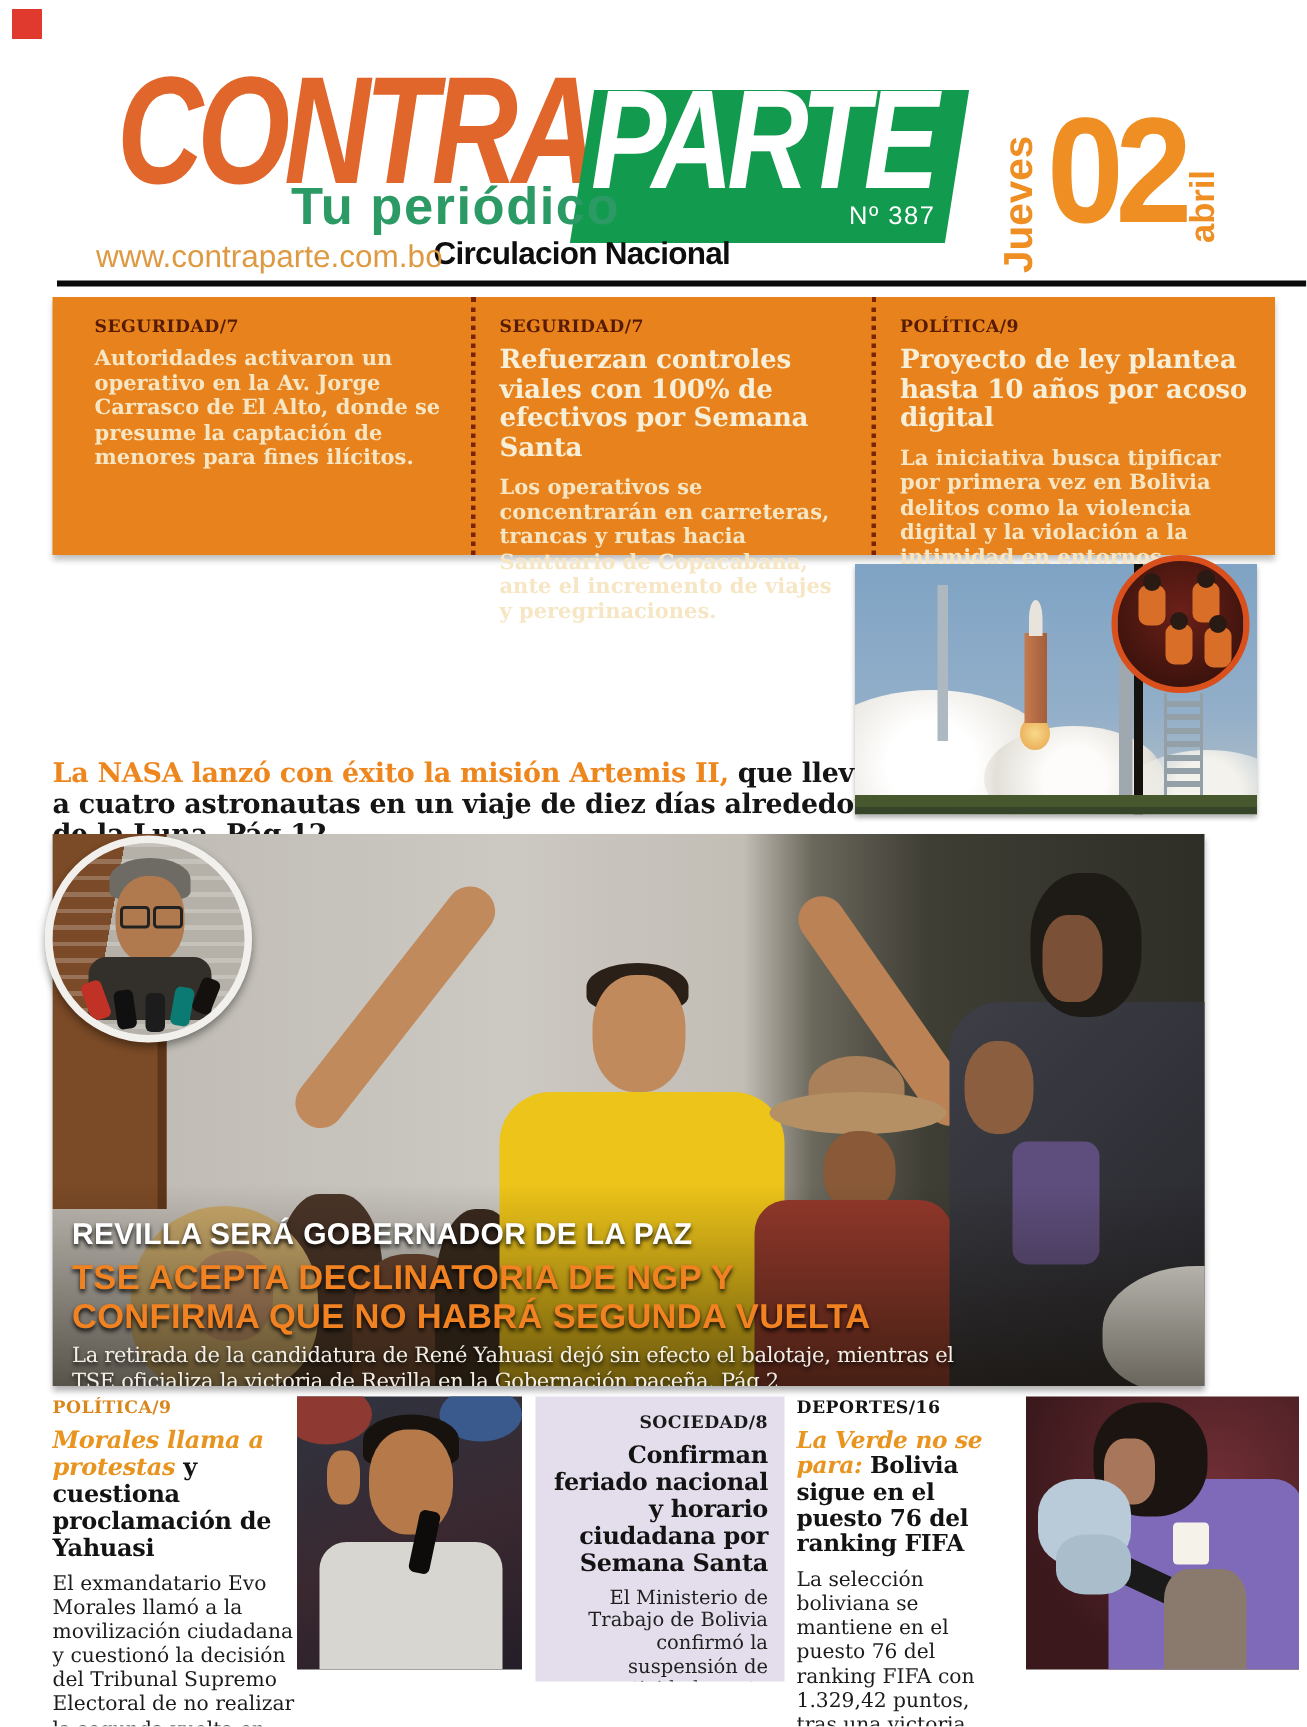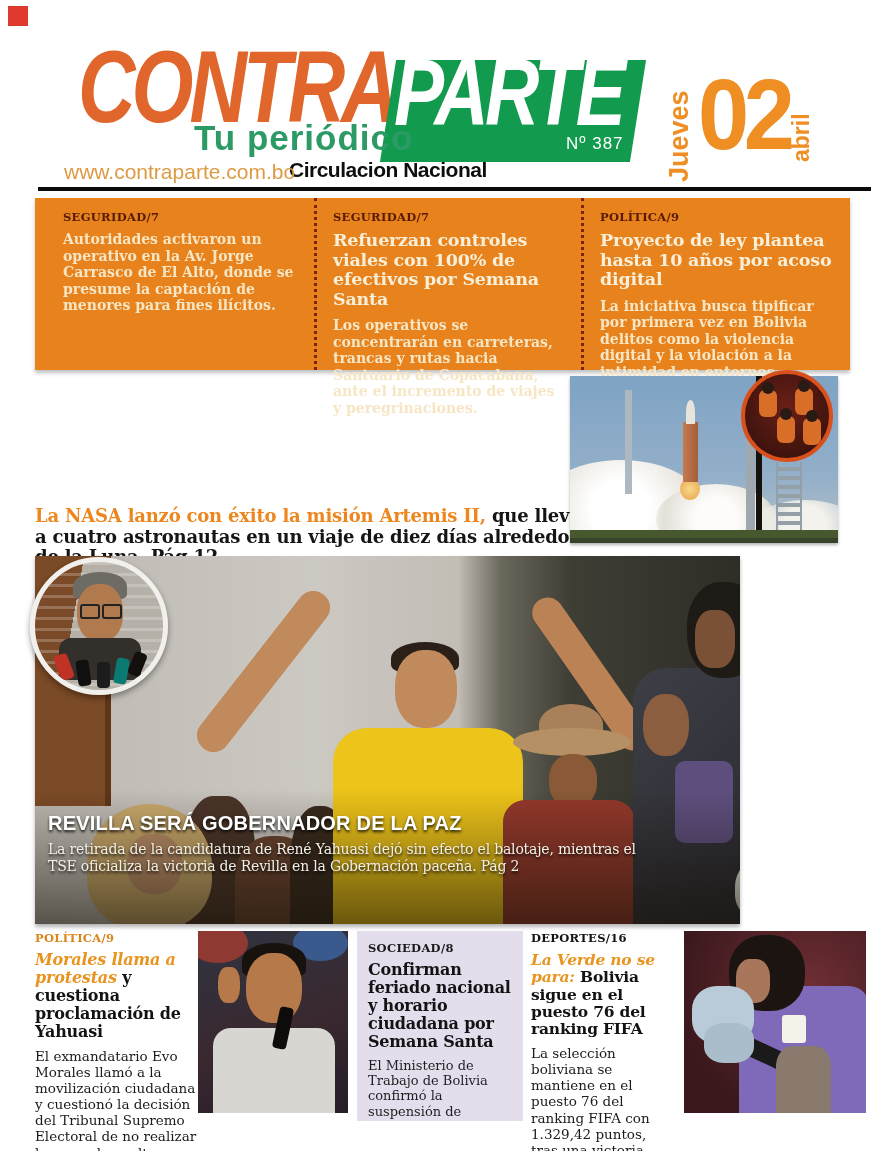--- a/index.html
+++ b/index.html
@@ -78,21 +78,21 @@
   .treeline-dark{position:absolute;left:0;bottom:0;width:100%;height:5px;background:#36452A;}
 
   
   .astro-inset{left:741px;top:370px;width:84px;height:84px;border-radius:50%;
                border:4px solid #D9501C;overflow:hidden;z-index:5;
                background:radial-gradient(circle at 50% 40%,#6B2018,#3A120C 80%);}
   .astro{position:absolute;width:18px;height:27px;background:#D96E28;border-radius:6px;}
   .astro-head{position:absolute;width:12px;height:12px;background:#2A1A14;border-radius:50%;}
 
   
-  .montage{left:35px;top:556px;width:705px;height:368px;overflow:hidden;
+  .montage{left:35px;top:556px;width:768px;height:368px;overflow:hidden;
            background:linear-gradient(90deg,#BDB9B2 0%,#CCC8C2 40%,#C2BDB5 60%,#6B685C 66%,#3F3E35 76%,#2E2D26 100%);
            box-shadow:0 3px 4px rgba(0,0,0,0.3);}
   .door{position:absolute;left:0;top:0;width:70px;height:250px;background:#7B4A26;
         border-right:6px solid #5E3518;}
   .blonde{position:absolute;left:52px;top:248px;width:125px;height:125px;background:#C9A96B;
           border-radius:50% 50% 40% 40%;}
   .blonde-face{position:absolute;left:92px;top:278px;width:55px;height:60px;background:#BA8E68;
                border-radius:45%;}
   .crowd-1{position:absolute;left:150px;top:240px;width:70px;height:130px;background:#4A3428;border-radius:40% 40% 0 0;}
   .crowd-2{position:absolute;left:200px;top:280px;width:80px;height:90px;background:#6A4430;border-radius:45% 45% 0 0;}
@@ -170,21 +170,21 @@
   .evo-shirt{position:absolute;left:15px;top:97px;width:122px;height:85px;background:#D8D6D0;
              border-radius:18px 18px 0 0;}
   .evo-hair{position:absolute;left:44px;top:12px;width:64px;height:34px;background:#17120E;
             border-radius:50% 50% 20% 20%;}
   .evo-head{position:absolute;left:48px;top:22px;width:56px;height:70px;background:#B5794A;border-radius:45%;}
   .evo-hand{position:absolute;left:20px;top:36px;width:22px;height:36px;background:#B5794A;border-radius:40%;}
   .evo-mic{position:absolute;left:78px;top:76px;width:14px;height:42px;background:#0E0C0A;
            border-radius:4px;transform:rotate(12deg);}
 
   .sociedad-card{left:357px;top:931px;width:166px;height:190px;background:#E3DDEC;box-sizing:border-box;
-                 padding:10px 11px;overflow:hidden;}
+                 padding:10px 11px;overflow:hidden;text-align:right;}
   .sociedad-card .b-kicker{color:#1A1A1A;}
   .sociedad-card .b-body{font-size:13px;line-height:1.18;color:#1F1F1F;}
 
   .bcol-4{left:531px;top:931px;width:146px;}
   .bcol-4 .b-kicker{color:#131313;}
   .bcol-4 .b-head{font-size:15.5px;}
 
   .gk-photo{left:684px;top:931px;width:182px;height:182px;overflow:hidden;
             background:radial-gradient(circle at 70% 30%,#6E2E34,#3A181C 75%);}
   .gk-jersey{position:absolute;left:55px;top:55px;width:130px;height:127px;background:#7E6AB8;
@@ -281,20 +281,21 @@
     <div class="rm-jacket"></div>
     <div class="rm-head"></div>
     <div class="rm-face"></div>
     <div class="rm-hand"></div>
     <div class="rm-shirt"></div>
     <div class="white-fig"></div>
     <div class="montage-shade"></div>
 
     <div class="overlay">
       <div class="ov-line1">REVILLA SERÁ GOBERNADOR DE LA PAZ</div>
+      <div class="ov-head">TSE ACEPTA DECLINATORIA DE NGP Y CONFIRMA QUE NO HABRÁ SEGUNDA VUELTA</div>
       <div class="ov-body">La retirada de la candidatura de René Yahuasi dejó sin efecto el balotaje, mientras el TSE oficializa la victoria de Revilla en la Gobernación paceña. Pág 2</div>
     </div>
   </div>
 
   <div class="abs official-inset">
     <div class="blinds"></div>
     <div class="of-hair"></div>
     <div class="of-face"></div>
     <div class="of-glass-l"></div>
     <div class="of-glass-r"></div>

